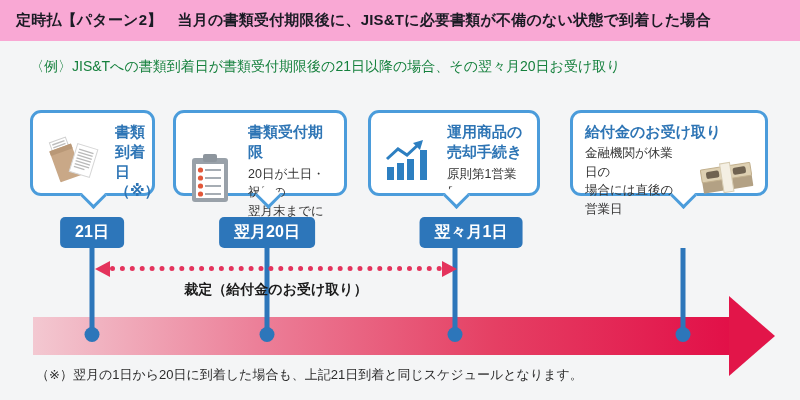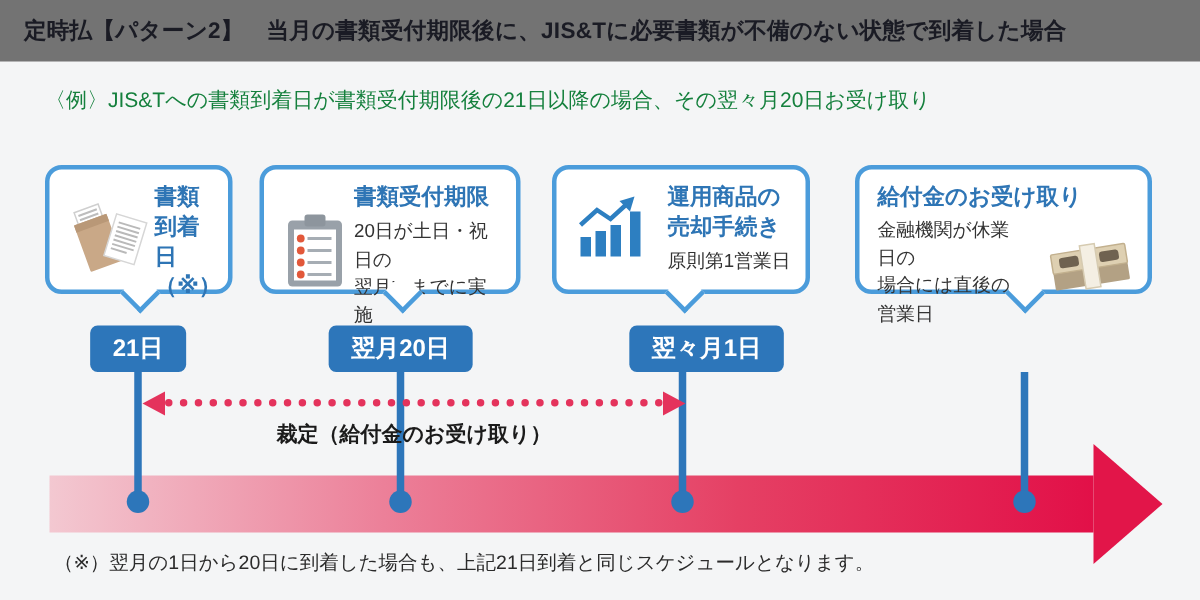--- a/index.html
+++ b/index.html
@@ -6,36 +6,36 @@
   body{
     width:800px;height:400px;overflow:hidden;
     font-family:"Liberation Sans","DejaVu Sans",sans-serif;
     background:#f4f5f6;position:relative;
   }
   .stage{position:absolute;inset:0;width:800px;height:400px;}
 
   
   .header{
     position:absolute;left:0;top:0;width:800px;height:41px;
-    background:#737373;display:flex;align-items:center;
+    background:#f9a8d4;display:flex;align-items:center;
     font-size:15px;font-weight:bold;color:#1a1b24;padding-left:16px;box-sizing:border-box;
     letter-spacing:.2px;
   }
   .subtitle{
     position:absolute;left:30px;top:58px;
     font-size:14px;font-weight:normal;color:#15803d;
   }
 
   
   .bubble{
     position:absolute;top:110px;height:86px;background:#fff;
     border:3px solid #4b9cdb;border-radius:11px;box-sizing:border-box;
     padding:9px 10px 8px 12px;z-index:2;
   }
-  .bubble .grid{display:grid;grid-template-columns:1fr auto;grid-template-rows:auto 1fr;column-gap:4px;height:100%;}
+  .bubble .grid{display:grid;grid-template-columns:1fr auto;grid-template-rows:auto 1fr;column-gap:16px;height:100%;}
   .bubble .title{
     color:#2e75b5;font-weight:bold;font-size:15px;line-height:1.32;white-space:pre-line;
   }
   .bubble .body{
     color:#333;font-size:12.5px;line-height:1.5;white-space:pre-line;margin-top:3px;
   }
   .bubble .icon{align-self:center;}
   .icon-span{grid-row:1 / span 2;}
   .b4-title{font-size:15.5px;margin-bottom:2px;}
   .b4-row{display:flex;align-items:center;gap:14px;}

